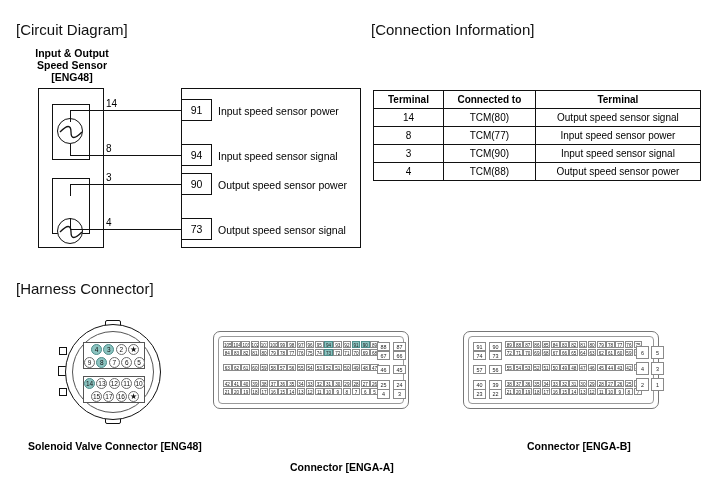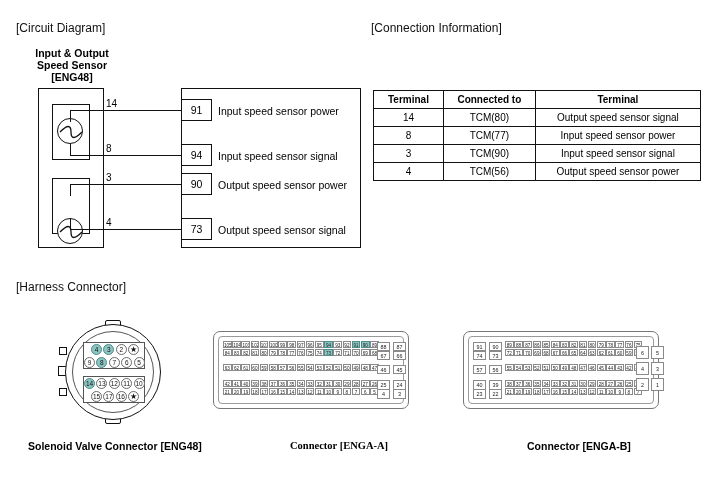--- a/index.html
+++ b/index.html
@@ -4,21 +4,21 @@
 <style>
   html,body{margin:0;padding:0;}
   body{
     width:701px;height:477px;background:#ffffff;
     font-family:"Liberation Sans",sans-serif;
     color:#000;position:relative;overflow:hidden;
   }
   .abs{position:absolute;}
 
   
-  .sec-title{font-size:12px;color:#111;white-space:nowrap;}
+  .sec-title{font-size:15px;color:#111;white-space:nowrap;}
 
   
   .sensor-title{font-size:10.5px;font-weight:bold;text-align:center;line-height:11.5px;white-space:nowrap;}
   .tcm-title{font-size:10.5px;font-weight:bold;text-align:center;white-space:nowrap;}
 
   .box-outline{border:1.3px solid #111;box-sizing:border-box;}
 
   .sensor-sub{border:1.2px solid #111;box-sizing:border-box;}
   .coil{
     width:26px;height:26px;border:1.3px solid #111;border-radius:50%;
@@ -175,21 +175,21 @@
           <td class="c2">TCM(77)</td>
           <td class="c3">Input speed sensor power</td>
         </tr>
         <tr>
           <td class="c1">3</td>
           <td class="c2">TCM(90)</td>
           <td class="c3">Input speed sensor signal</td>
         </tr>
         <tr>
           <td class="c1">4</td>
-          <td class="c2">TCM(56)</td>
+          <td class="c2">TCM(88)</td>
           <td class="c3">Output speed sensor power</td>
         </tr>
       </tbody>
   </table>
 </div>
 
 <div class="abs" style="left:58px;top:320px;width:110px;height:105px;">
 
   <div class="tab" style="left:47px;top:0px;width:16px;height:7px;border-radius:2px 2px 0 0;"></div>
   <div class="tab" style="left:47px;top:97px;width:16px;height:7px;border-radius:0 0 2px 2px;"></div>
@@ -418,14 +418,14 @@
       <div class="cell big" style="left: 172px; top: 14px; width: 13px; height: 13px; line-height: 13px;">6</div>
       <div class="cell big" style="left: 187px; top: 14px; width: 13px; height: 13px; line-height: 13px;">5</div>
       <div class="cell big" style="left: 172px; top: 30px; width: 13px; height: 13px; line-height: 13px;">4</div>
       <div class="cell big" style="left: 187px; top: 30px; width: 13px; height: 13px; line-height: 13px;">3</div>
       <div class="cell big" style="left: 172px; top: 46px; width: 13px; height: 13px; line-height: 13px;">2</div>
       <div class="cell big" style="left: 187px; top: 46px; width: 13px; height: 13px; line-height: 13px;">1</div>
     </div>
 </div>
 
 <div class="cap" style="left:28px;top:440px;">Solenoid Valve Connector [ENG48]</div>
-<div class="cap" style="left:290px;top:440px;font-family:Liberation Serif, serif;">Connector [ENGA-A]</div>
+<div class="cap" style="left:290px;top:461px;">Connector [ENGA-A]</div>
 <div class="cap" style="left:527px;top:440px;">Connector [ENGA-B]</div>
 
 </body></html>

